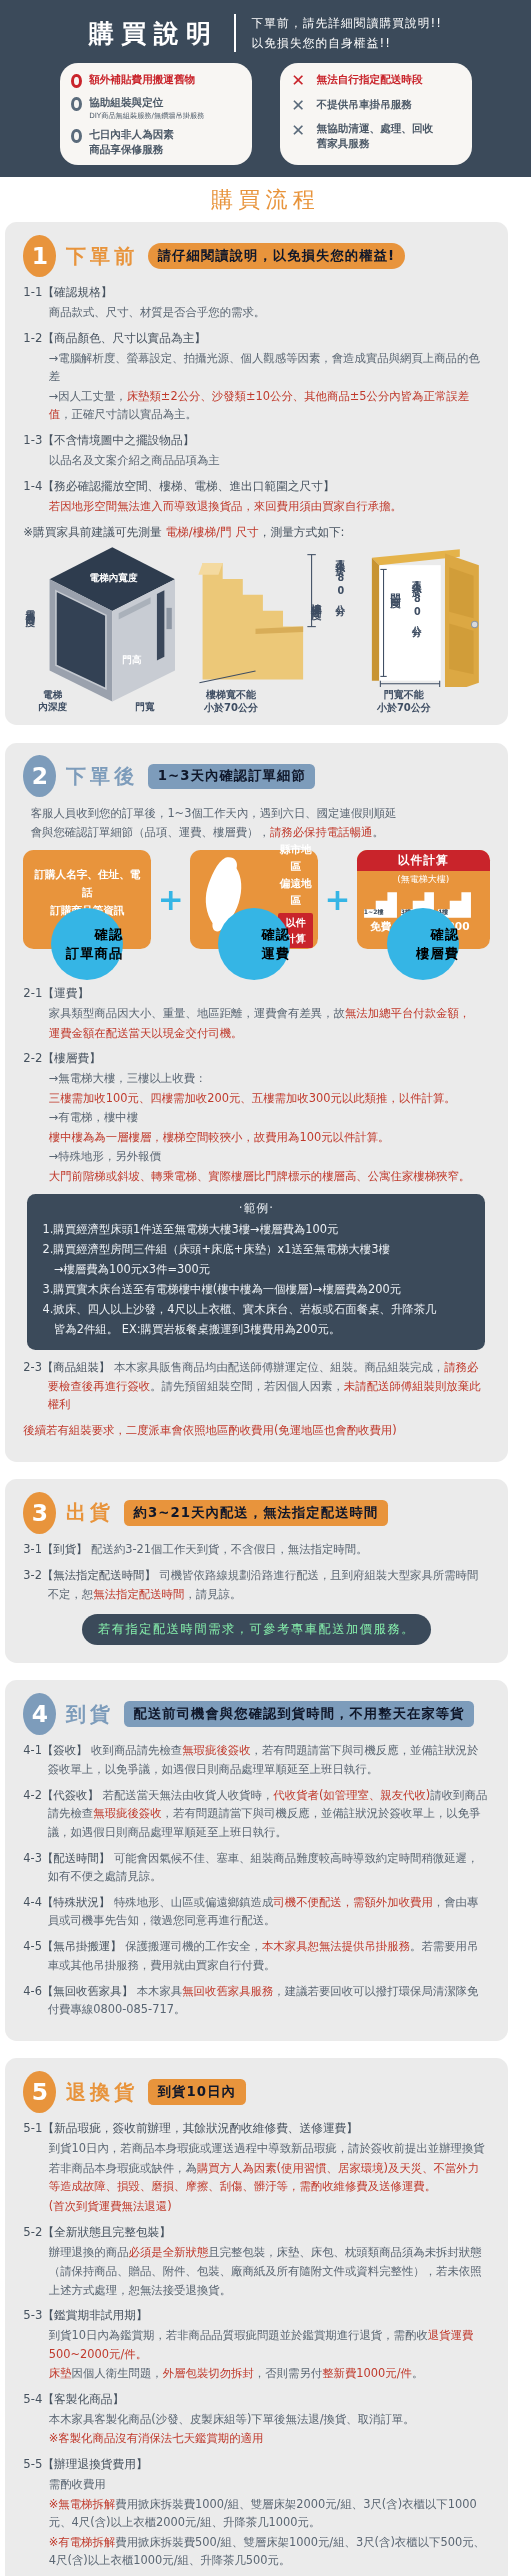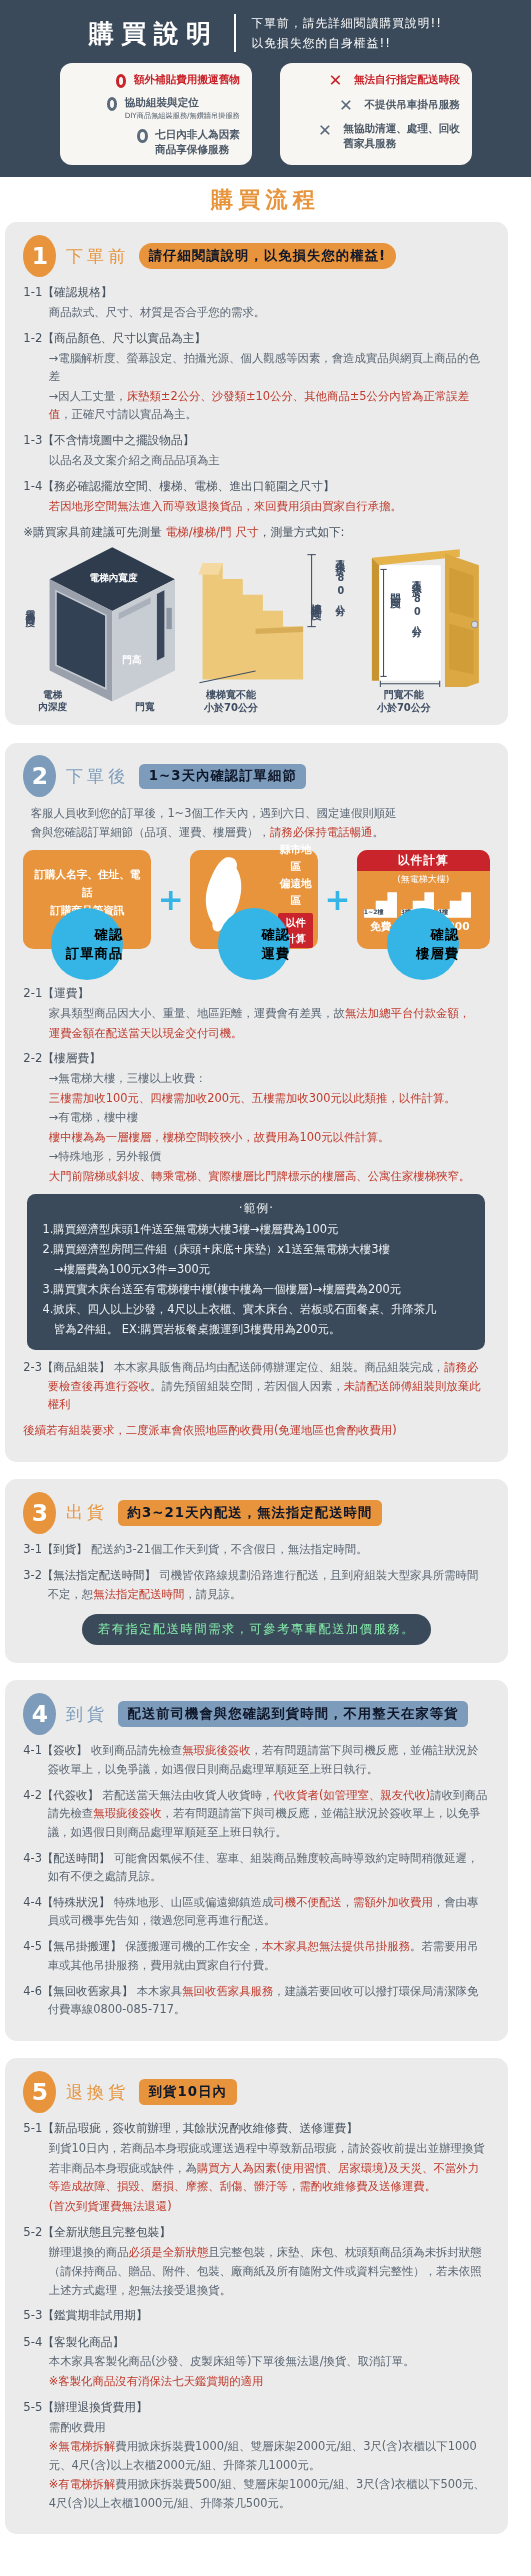--- a/index.html
+++ b/index.html
@@ -13,38 +13,38 @@
   .c-h{color:var(--head);}
   .vtext{writing-mode:vertical-rl;text-orientation:upright;letter-spacing:1.6px;}
 
   
   .hero{background:var(--dark);padding:12.7px 0 11.7px;}
   .hero-top{display:flex;justify-content:center;align-items:center;gap:16px;margin-bottom:9.6px;}
   .hero-title{color:#fff;font-size:25px;font-weight:bold;letter-spacing:7.4px;}
   .hero-divider{width:1.1px;height:38px;background:#fff;}
   .hero-sub{color:#fff;font-size:11.7px;line-height:1.75;letter-spacing:1.1px;}
   .hero-cards{display:flex;justify-content:center;gap:28px;}
-  .hcard{width:192px;background:#f8f6f3;border-radius:12px;padding:9px 11.7px;display:flex;flex-direction:column;gap:7px;align-items:flex-end;}
+  .hcard{width:192px;background:#f8f6f3;border-radius:18px;padding:9px 11.7px;display:flex;flex-direction:column;gap:7px;}
   .hrow{display:flex;align-items:flex-start;gap:7.4px;}
   .o-icon{flex:0 0 auto;width:10.6px;height:14.3px;border:3.7px solid #5b6b7b;border-radius:50%;margin-top:1.6px;}
   .o-icon.red{border-color:var(--red);}
   .x-icon{flex:0 0 auto;width:18px;font-size:16.5px;font-weight:bold;color:#5b6b7b;line-height:1;margin-top:1.1px;}
   .x-icon.red{color:var(--red);}
   .hrow-text{font-size:10.6px;font-weight:bold;color:#4d5a68;line-height:1.35;}
   .hrow-text.red{color:var(--red);}
   .hrow-sub{font-size:7.2px;font-weight:normal;color:#4d5a68;margin-top:1.1px;}
 
   
-  .flow-title{color:var(--orange);font-size:22px;font-weight:bold;text-align:center;letter-spacing:5.3px;margin:8.5px 0 7.4px;}
+  .flow-title{color:var(--orange);font-size:22px;font-weight:normal;text-align:center;letter-spacing:5.3px;margin:8.5px 0 7.4px;}
 
   
   .sec{background:var(--gray);border-radius:11.7px;margin:0 23.4px 17.5px 5.3px;padding:12.7px 18px 15px;}
   .sec-head{display:flex;align-items:center;gap:9.6px;margin-bottom:6.4px;}
   .sec-num{flex:0 0 auto;width:33px;height:42px;border-radius:50%;color:#fff;font-size:23.4px;font-weight:bold;display:flex;align-items:center;justify-content:center;}
-  .sec-title{font-size:17px;font-weight:normal;letter-spacing:4.2px;}
+  .sec-title{font-size:20px;font-weight:bold;letter-spacing:4.2px;}
   .sec-badge{color:#0f172a;font-size:13.3px;font-weight:bold;padding:3.7px 9.6px;border-radius:5.3px;letter-spacing:1.1px;}
   .sec-badge.pill{border-radius:14px;}
   .orange-bg{background:var(--orange);} .orange-tx{color:var(--orange);}
   .blue-bg{background:var(--blue);} .blue-tx{color:var(--blue);}
 
   .item{margin:5.3px 0 7.4px;}
   .item-head{font-size:11.7px;color:var(--head);line-height:1.6;}
   .item-body{padding-left:25.5px;font-size:11.4px;line-height:1.62;}
   .item-body .tline{margin:1.1px 0;}
   .hang-list .tline{padding-left:24.4px;text-indent:-24.4px;font-size:11.4px;line-height:1.62;margin:0 0 7.4px;}
@@ -395,20 +395,24 @@
   </div>
   <div class="item">
     <div class="item-head">5-2【全新狀態且完整包裝】</div>
     <div class="item-body">
         <div class="tline"><span>辦理退換的商品</span><span class="c-red">必須是全新狀態</span><span>且完整包裝，床墊、床包、枕頭類商品須為未拆封狀態</span></div>
         <div class="tline"><span>（請保持商品、贈品、附件、包裝、廠商紙及所有隨附文件或資料完整性），若未依照上述方式處理，恕無法接受退換貨。</span></div>
       </div>
   </div>
   <div class="item">
     <div class="item-head">5-3【鑑賞期非試用期】</div>
+    <div class="item-body">
+        <div class="tline"><span>到貨10日內為鑑賞期，若非商品品質瑕疵問題並於鑑賞期進行退貨，需酌收</span><span class="c-red">退貨運費500~2000元/件。</span></div>
+        <div class="tline"><span class="c-red">床墊</span><span>因個人衛生問題，</span><span class="c-red">外層包裝切勿拆封</span><span>，否則需另付</span><span class="c-red">整新費1000元/件</span><span>。</span></div>
+      </div>
   </div>
   <div class="item">
     <div class="item-head">5-4【客製化商品】</div>
     <div class="item-body">
         <div class="tline"><span>本木家具客製化商品(沙發、皮製床組等)下單後無法退/換貨、取消訂單。</span></div>
         <div class="tline"><span class="c-red">※客製化商品沒有消保法七天鑑賞期的適用</span></div>
       </div>
   </div>
   <div class="item">
     <div class="item-head">5-5【辦理退換貨費用】</div>

